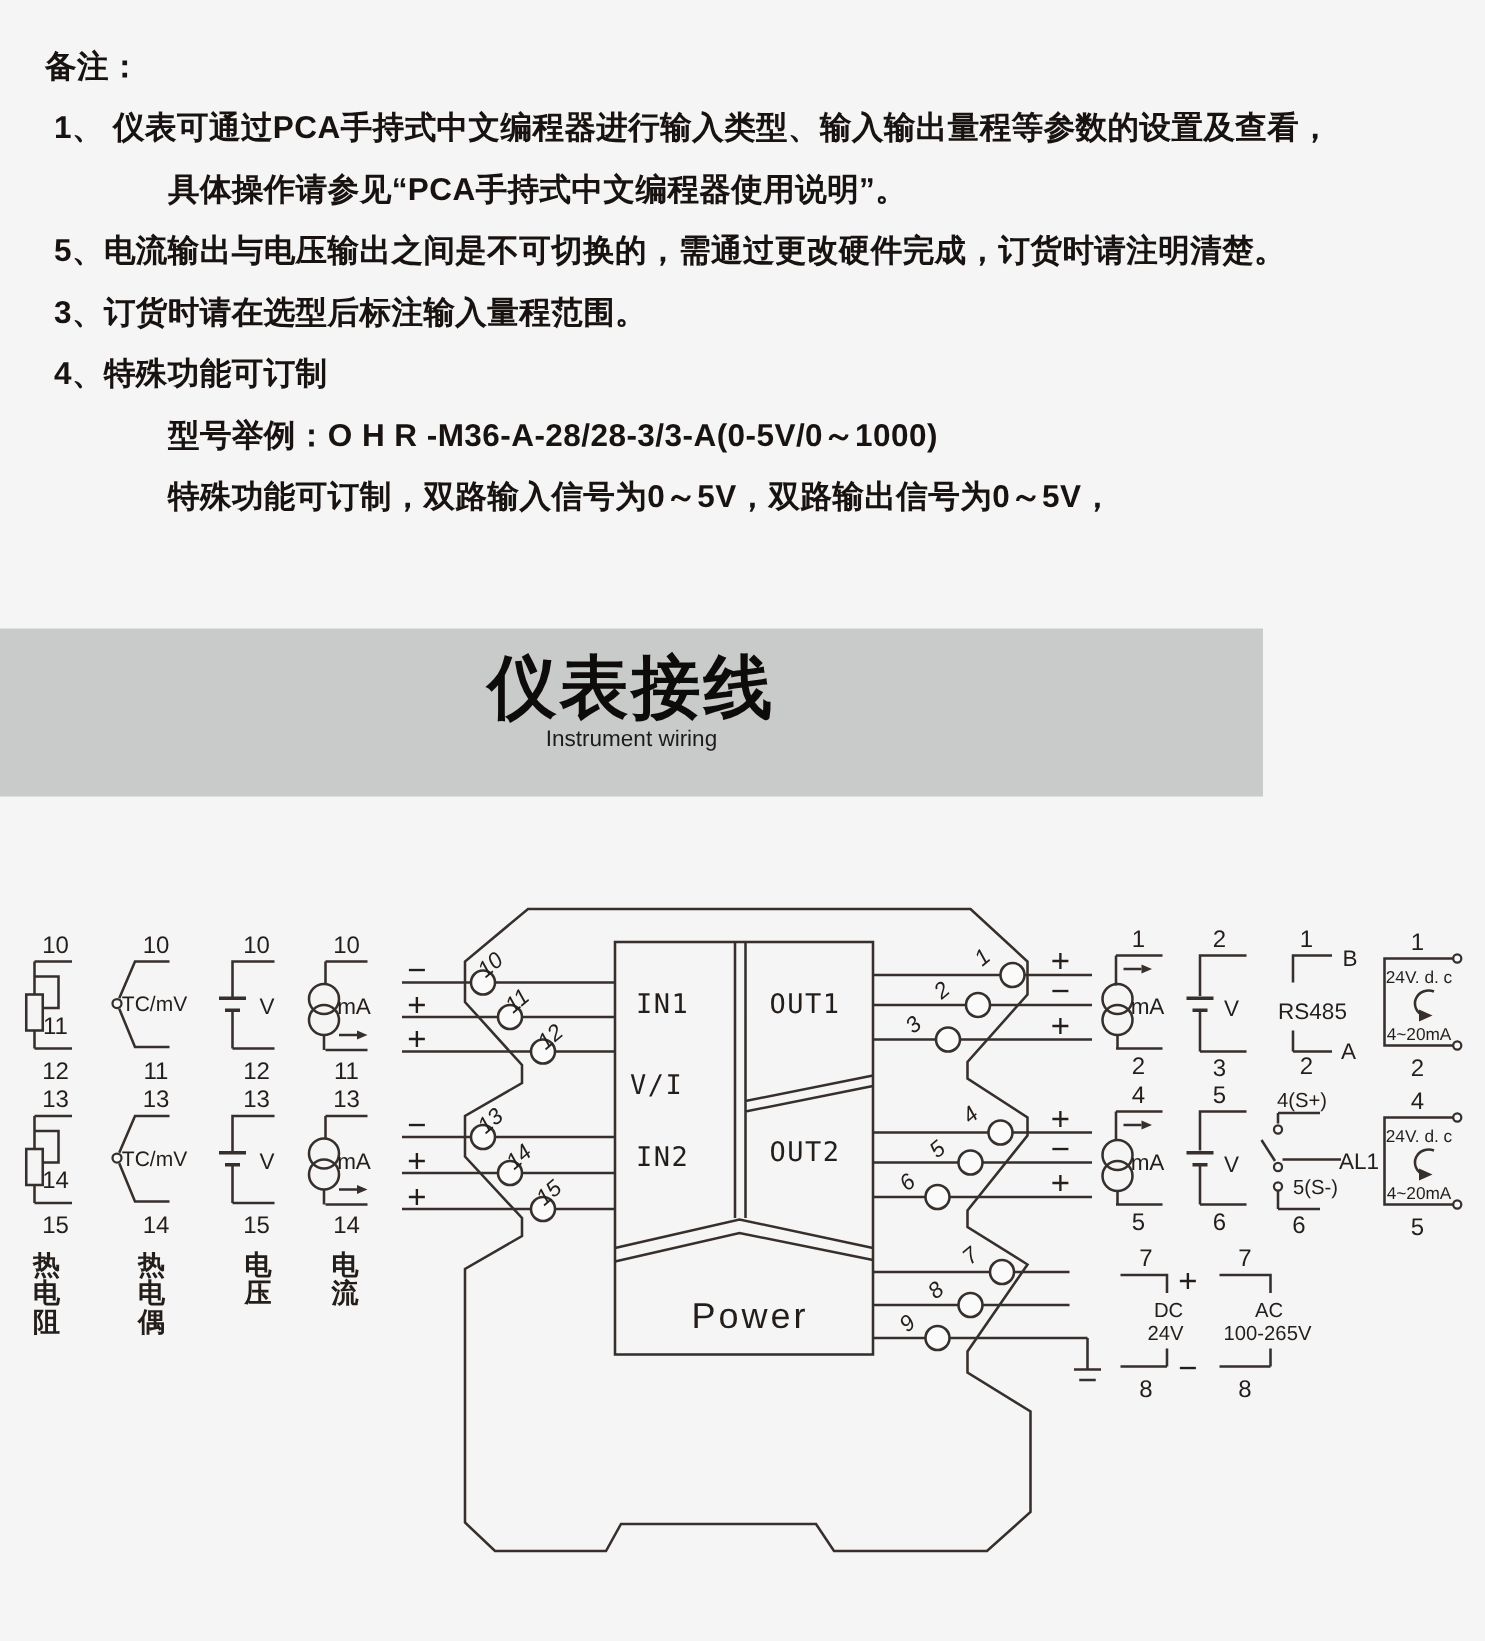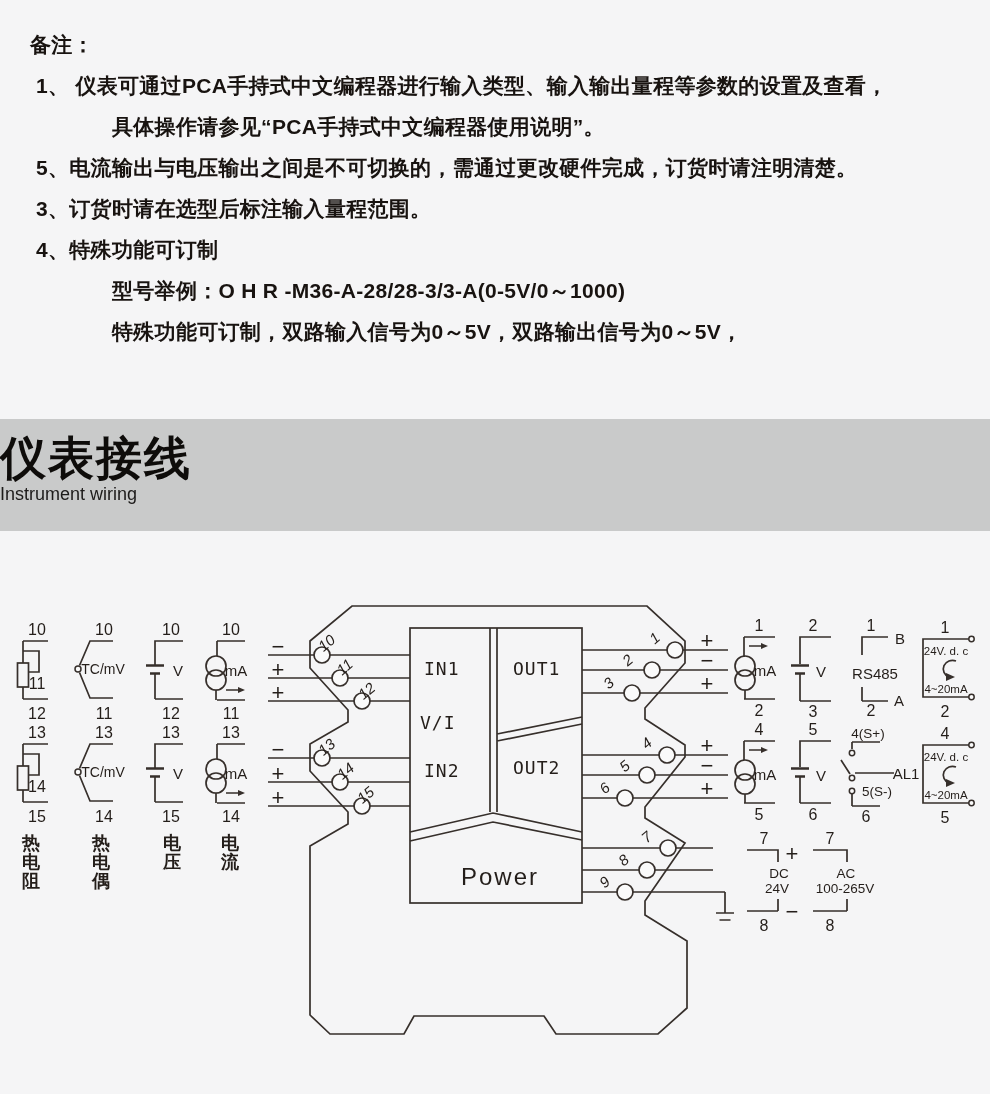--- a/index.html
+++ b/index.html
@@ -12,25 +12,25 @@
   .notes{position:absolute;top:24px;left:0;width:990px;}
   .note-line{
     font-size:21px;font-weight:700;line-height:41px;white-space:nowrap;
     color:#181310;letter-spacing:.3px;
   }
   .ind-0{padding-left:30px;}
   .ind-1{padding-left:36px;}
   .ind-2{padding-left:112px;}
   
   .banner{
-    position:absolute;top:419px;left:0;width:990px;height:112px;
-    background:#c9caca;
+    position:absolute;top:419px;left:0;width:842px;height:112px;
+    background:#c9caca;text-align:center;
   }
   .banner .ttl{margin:0;padding-top:16px;font-size:46px;font-weight:700;color:#0e0c0a;letter-spacing:2px;line-height:1;}
-  .banner .sub{margin-top:3px;font-size:18px;color:#1d1b1a;}
+  .banner .sub{margin-top:3px;font-size:15px;color:#1d1b1a;}
   
   .diagram{position:absolute;top:555px;left:0;}
   svg text{font-family:"Liberation Sans",sans-serif;fill:#241e1a;}
   .ln{stroke:#362f2b;stroke-width:1.7;fill:none;stroke-linejoin:miter;stroke-linecap:butt;}
   .thk{stroke-width:2.4;}
   .term{fill:#fafafa;stroke:#362f2b;stroke-width:1.7;}
   .sm{fill:#fafafa;stroke:#362f2b;stroke-width:1.5;}
   .ah{fill:#362f2b;stroke:none;}
   .t16{font-size:16px;text-anchor:middle;}
   .t15{font-size:15px;text-anchor:middle;}

